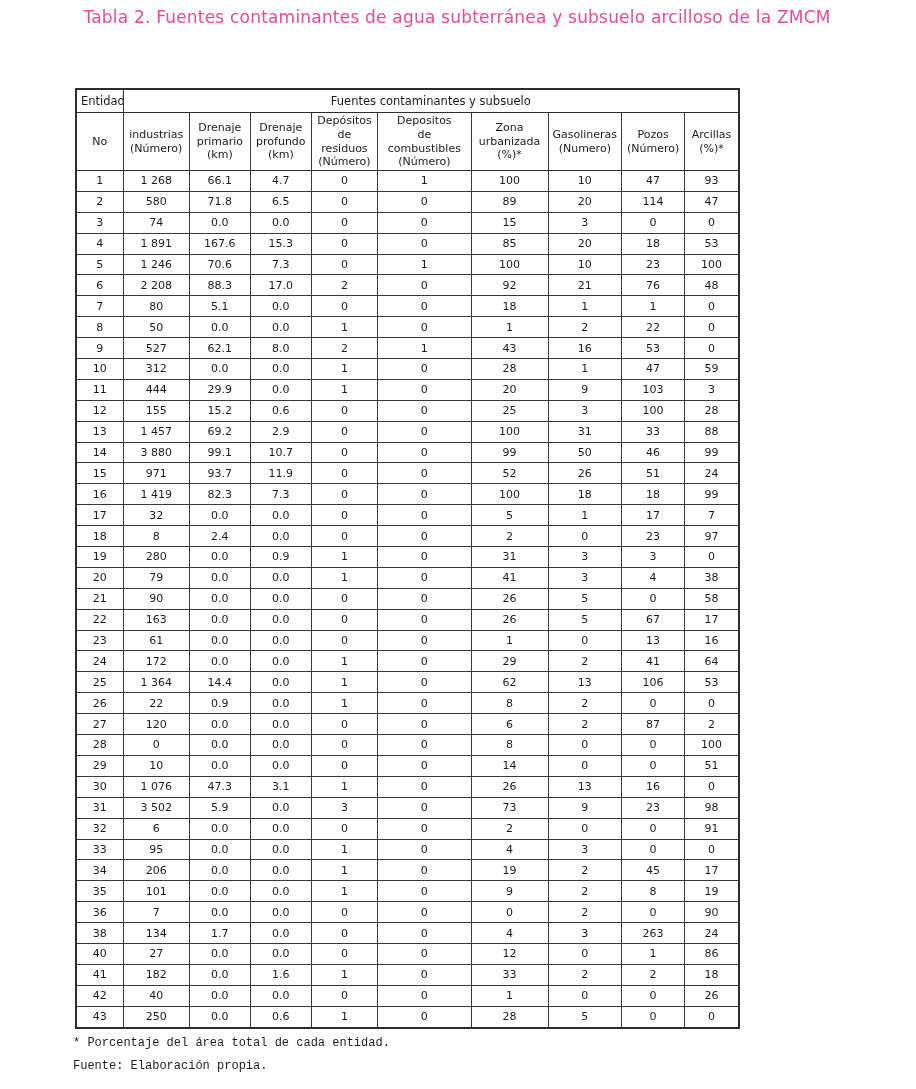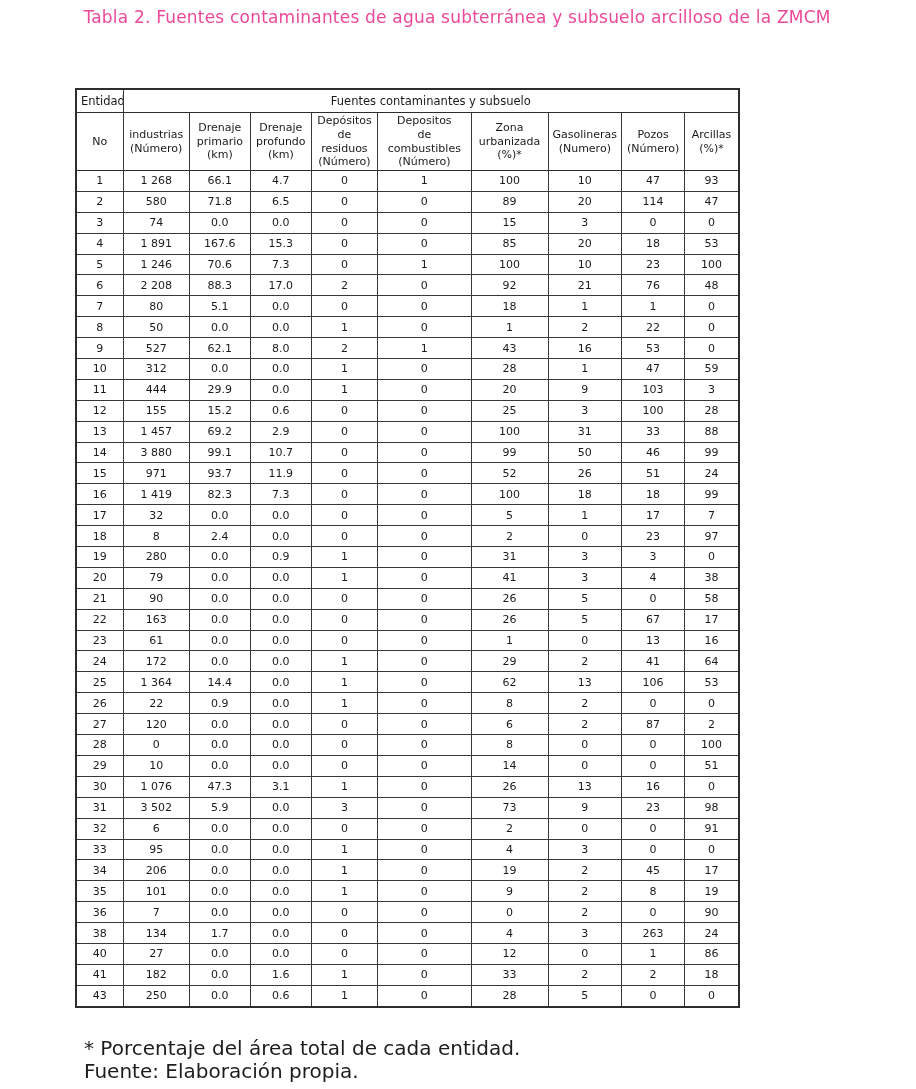--- a/index.html
+++ b/index.html
@@ -66,24 +66,25 @@
     height: 54px;
     border-bottom: 1px solid #2d2d2d;
   }
   tbody td {
     height: 17.9px;
     font-size: 11px;
     white-space: nowrap;
   }
   .footnote {
     position: absolute;
-    left: 84px;
-    font-size: 20px;
+    left: 73px;
+    font-size: 12px;
     color: #1d1d1d;
     white-space: nowrap;
+    font-family: Liberation Mono, monospace;
   }
   .footnote-1 { top: 1036px; }
   .footnote-2 { top: 1059px; }
 </style>
 </head>
 <body>
 
 <div class="page-title">Tabla 2. Fuentes contaminantes de agua subterránea y subsuelo arcilloso de la ZMCM</div>
 
 <div class="table-wrap">
@@ -595,20 +596,32 @@
           <td>0.0</td>
           <td>1.6</td>
           <td>1</td>
           <td>0</td>
           <td>33</td>
           <td>2</td>
           <td>2</td>
           <td>18</td>
         </tr>
         <tr>
+          <td>42</td>
+          <td>40</td>
+          <td>0.0</td>
+          <td>0.0</td>
+          <td>0</td>
+          <td>0</td>
+          <td>1</td>
+          <td>0</td>
+          <td>0</td>
+          <td>26</td>
+        </tr>
+        <tr>
           <td>43</td>
           <td>250</td>
           <td>0.0</td>
           <td>0.6</td>
           <td>1</td>
           <td>0</td>
           <td>28</td>
           <td>5</td>
           <td>0</td>
           <td>0</td>

